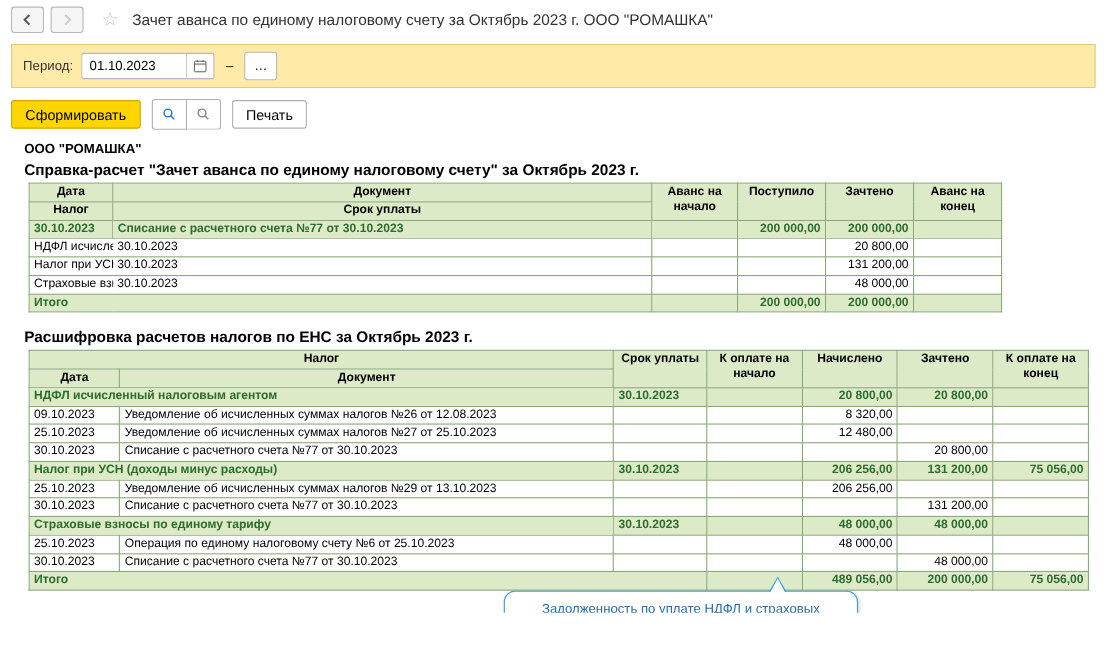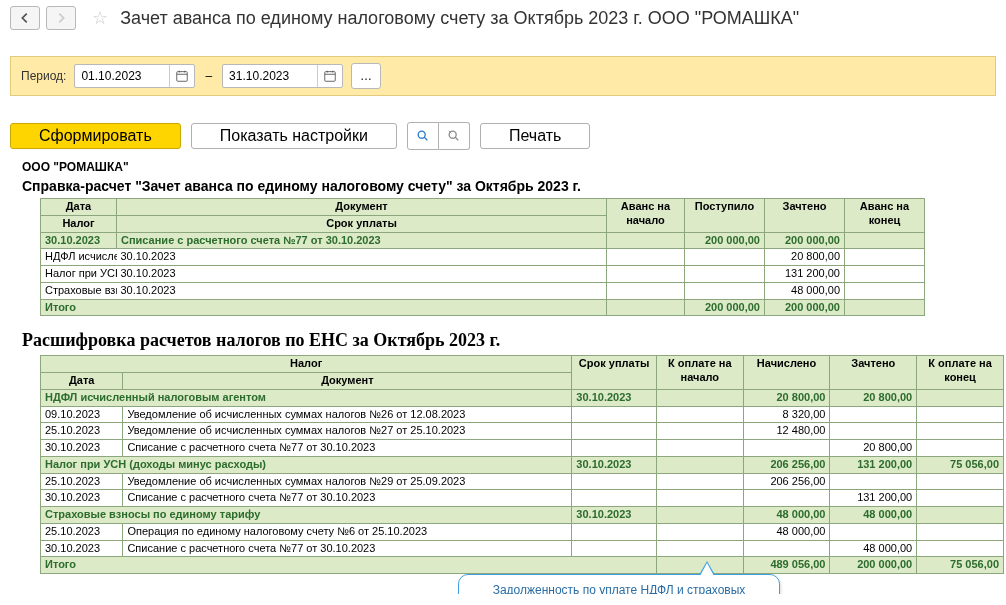--- a/index.html
+++ b/index.html
@@ -22,24 +22,24 @@
     background: #f5f5f5;
     display: inline-flex; align-items: center; justify-content: center;
     font-size: 14px; line-height: 1;
     cursor: pointer;
   }
   .nav-btn.disabled { color: #bbb; cursor: default; }
   .star {
     font-size: 18px; color: #ccc; margin: 0 6px 0 10px;
   }
   .page-title {
-    font-size: 18px; font-weight: 400; color: #333;
+    font-size: 14px; font-weight: 400; color: #333;
   }
   .period-bar {
-    margin: 22px 10px;
+    margin: 6px 10px;
     background: #ffeaa7;
     border: 1px solid #e0cc7a;
     padding: 6px 10px;
     gap: 8px;
   }
   .period-label { color: #333; }
   .date-box {
     background: #fff; border: 1px solid #b8b8b8;
     border-radius: 2px;
     display: inline-flex; align-items: center;
@@ -65,23 +65,23 @@
     cursor: pointer;
   }
   .action-bar {
     padding: 4px 10px 10px 10px;
     gap: 10px;
   }
   .btn {
     border: 1px solid #b0b0b0;
     border-radius: 3px;
     background: #fff;
-    padding: 4px 28px;
+    padding: 4px 12px;
     cursor: pointer;
-    font-size: 16px;
+    font-size: 13px;
     height: 26px;
     display: inline-flex; align-items: center;
   }
   .btn-primary {
     background: #ffd500;
     border-color: #caa800;
     font-weight: 400;
   }
   .icon-btn {
     width: 30px; height: 26px;
@@ -94,27 +94,27 @@
   .btn-group .icon-btn:first-child { border-top-right-radius:0; border-bottom-right-radius:0; }
   .btn-group .icon-btn:last-child  { border-top-left-radius:0;  border-bottom-left-radius:0; border-left:none; }
 
   
   .report {
     padding: 0 10px 20px 22px;
     position: relative;
   }
   .org-title { font-weight: bold; font-size: 12px; padding-bottom: 2px; }
   .report-heading { font-weight: bold; font-size: 14px; padding: 2px 0 4px 0; }
-  .report-subheading { font-weight: bold; font-size: 18px; padding: 14px 0 4px 0; font-family: Liberation Serif, serif; }
+  .report-subheading { font-weight: bold; font-size: 14px; padding: 14px 0 4px 0; }
 
   table.rtable {
     border-collapse: collapse;
     table-layout: fixed;
     width: 964px;
-    margin-left: 18px;
+    margin-left: 4px;
   }
   table.rtable td, table.rtable th {
     border: 1px solid #8ca77b;
     padding: 1px 4px;
     font-size: 11px;
     vertical-align: top;
     line-height: 1.25;
     overflow: hidden;
     white-space: nowrap;
   }
@@ -201,37 +201,25 @@
     <span class="date-cal">
       <svg class="ic" viewBox="0 0 16 16">
           <rect x="2" y="3" width="12" height="11" rx="1" fill="none" stroke="#555"></rect>
           <line x1="2" y1="6" x2="14" y2="6" stroke="#555"></line>
           <line x1="5" y1="2" x2="5" y2="4" stroke="#555"></line>
           <line x1="11" y1="2" x2="11" y2="4" stroke="#555"></line>
         </svg>
     </span>
   </span>
   <span class="dash">–</span>
-  <span class="date-box">
-    <input type="text" value="31.10.2023" style="">
-    <span class="date-cal">
-      <svg class="ic" viewBox="0 0 16 16">
-          <rect x="2" y="3" width="12" height="11" rx="1" fill="none" stroke="#555"></rect>
-          <line x1="2" y1="6" x2="14" y2="6" stroke="#555"></line>
-          <line x1="5" y1="2" x2="5" y2="4" stroke="#555"></line>
-          <line x1="11" y1="2" x2="11" y2="4" stroke="#555"></line>
-        </svg>
-    </span>
-  </span>
   <span class="small-btn">…</span>
 </div>
 
 <div class="row-flex action-bar">
   <button class="btn btn-primary">Сформировать</button>
-  <button class="btn">Показать настройки</button>
   <span class="btn-group">
     <span class="icon-btn">
       <svg class="ic" viewBox="0 0 16 16">
           <circle cx="6.5" cy="6.5" r="4" fill="none" stroke="#2277cc" stroke-width="1.5"></circle>
           <line x1="9.5" y1="9.5" x2="13" y2="13" stroke="#2277cc" stroke-width="1.5"></line>
         </svg>
     </span>
     <span class="icon-btn">
       <svg class="ic" viewBox="0 0 16 16">
           <circle cx="6.5" cy="6.5" r="4" fill="none" stroke="#888" stroke-width="1.5"></circle>
@@ -377,21 +365,21 @@
     <tr class="group-row">
       <td colspan="2" style="position:relative;"><span>Налог при УСН (доходы минус расходы)</span></td>
       <td>30.10.2023</td>
       <td></td>
       <td class="num">206 256,00</td>
       <td class="num">131 200,00</td>
       <td class="num">75 056,00</td>
     </tr>
     <tr class="plain">
       <td>25.10.2023</td>
-      <td>Уведомление об исчисленных суммах налогов №29 от 25.09.2023</td>
+      <td>Уведомление об исчисленных суммах налогов №29 от 13.10.2023</td>
       <td></td>
           <td></td>
       <td class="num">206 256,00</td>
       <td></td>
           <td></td>
     </tr>
     <tr class="plain">
       <td>30.10.2023</td>
       <td>Списание с расчетного счета №77 от 30.10.2023</td>
       <td></td>

